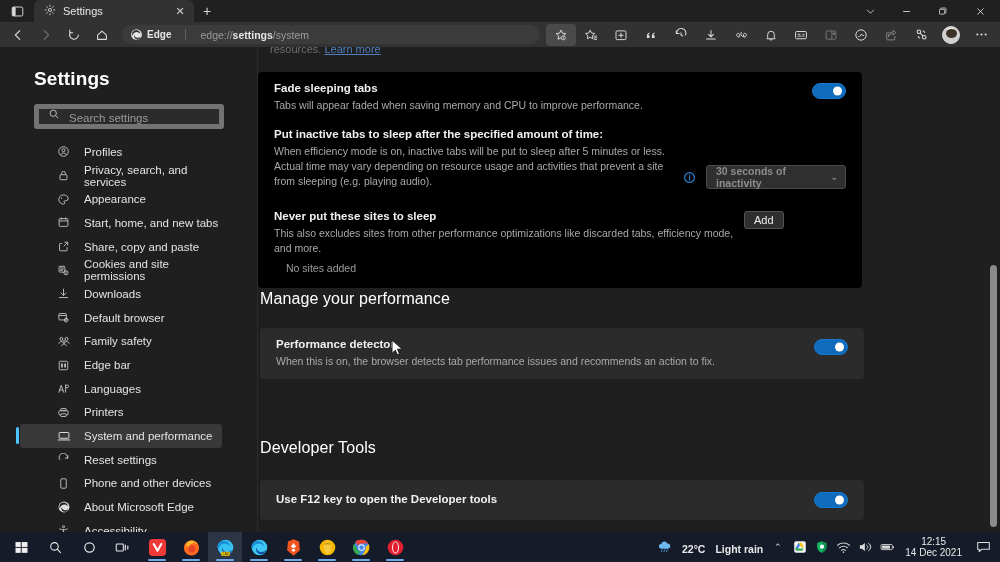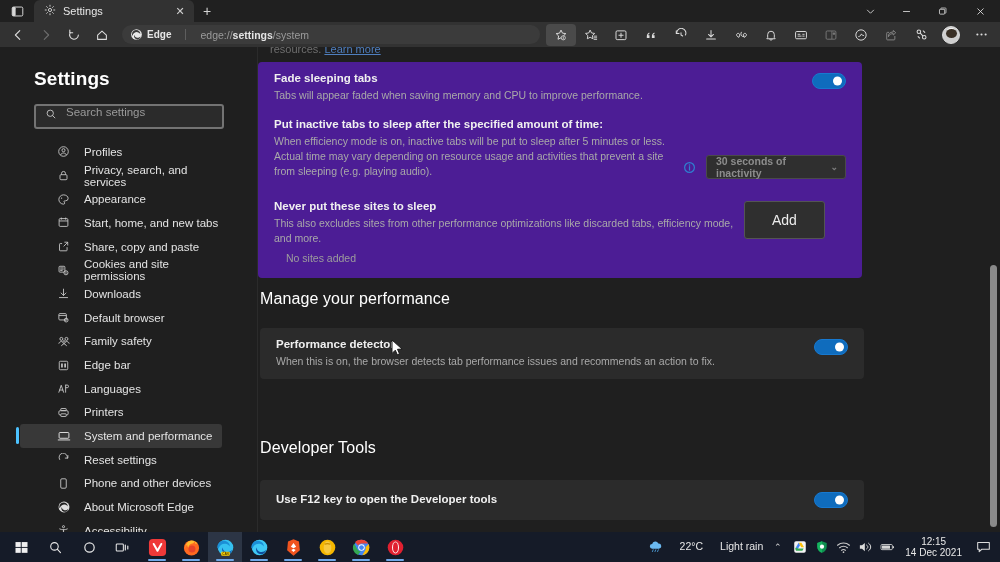--- a/index.html
+++ b/index.html
@@ -77,22 +77,22 @@
   .page {
     position: absolute; top: 47px; left: 0; width: 1000px; height: 485px;
     background: #1f1f1f; display: flex;
   }
 
   
   .sidebar { width: 258px; height: 485px; background: #1f1f1f; position: relative; padding-top: 10px; }
   .settings-title { font-size: 19px; font-weight: bold; color: #fff; padding: 11px 0 14px 34px; letter-spacing: .1px; }
   .search-wrap { padding: 0 34px 0 34px; }
   .search-box {
-    height: 25px; background: #2b2b2b; border: 2px solid #737373; border-radius: 3px;
-    display: flex; align-items: flex-start; gap: 9px; padding: 0 9px;
+    height: 25px; background: #2b2b2b; border: 5px solid #737373; border-radius: 3px;
+    display: flex; align-items: flex-end; gap: 9px; padding: 0 9px;
   }
   .search-box input {
     flex: 1; background: transparent; border: none; outline: none;
     color: #e0e0e0; font-size: 11.5px; font-family: "Liberation Sans", sans-serif;
   }
   .search-box input::placeholder { color: #9a9a9a; }
   .navlist { margin-top: 11px; }
   .navitem {
     height: 23.7px; display: flex; align-items: center; gap: 13px;
     padding-left: 36px; color: #e3e3e3; font-size: 11.5px; position: relative;
@@ -114,21 +114,21 @@
     position: absolute; left: 12px; top: -4px; font-size: 11px; color: #6f6f6f;
     white-space: nowrap; overflow: hidden; height: 12px;
   }
   .clipped-row a { color: #4f7fbf; text-decoration: underline; }
 
   .card {
     background: #2b2b2b; border-radius: 4px; margin: 0 35px 0 0;
     width: 604px; margin-left: 0;
   }
 
-  .card1 { position: absolute; left: 0px; top: 15px; width: 604px; background: #4c1d95; border-radius: 4px; }
+  .card1 { position: absolute; left: 0px; top: 25px; width: 604px; background: #000000; border-radius: 4px; }
 
   .setting-row { display: flex; align-items: flex-start; padding: 9px 16px 10px 16px; }
   .setting-main { flex: 1; min-width: 0; }
   .setting-title { font-size: 11.5px; font-weight: bold; color: #f0f0f0; line-height: 15px; }
   .setting-desc { font-size: 10.5px; color: #a9a9a9; line-height: 15px; margin-top: 2px; }
   .setting-side { display: flex; align-items: center; gap: 10px; padding-top: 2px; flex: none; }
 
   .toggle {
     width: 34px; height: 16px; border-radius: 9px; background: #0f6cbd; position: relative; flex: none;
     border: 1px solid #1779d0;
@@ -141,23 +141,23 @@
   .info-ico { width: 14px; height: 14px; flex: none; display: flex; align-items: center; justify-content: center; }
 
   .select-box {
     width: 140px; height: 24px; border: 1px solid #4a4a4a; border-radius: 3px;
     background: #2f2f2f; display: flex; align-items: center; justify-content: space-between;
     padding: 0 7px 0 9px; color: #8d8d8d; font-size: 10.5px;
   }
   .select-box .chev { color: #7d7d7d; font-size: 9px; }
 
   .btn-add {
-    min-width: 35px; height: 38px; border: 1px solid #545454; border-radius: 3px;
-    background: #2f2f2f; color: #ececec; font-size: 14px; display: flex;
-    align-items: center; justify-content: center; padding: 0 27px;
+    min-width: 35px; height: 18px; border: 1px solid #545454; border-radius: 3px;
+    background: #2f2f2f; color: #ececec; font-size: 11px; display: flex;
+    align-items: center; justify-content: center; padding: 0 9px;
   }
 
   .empty-note { font-size: 10.5px; color: #9d9d9d; padding: 6px 16px 14px 28px; }
 
   .section-head {
     font-size: 16px; font-weight: normal; color: #fff; letter-spacing: .1px;
   }
   .section-sub { font-size: 11px; color: #b9b9b9; line-height: 16px; }
   .section-sub a { color: #5b8fd1; text-decoration: underline; }
 
@@ -175,21 +175,21 @@
   }
   .tb-left { display: flex; align-items: center; height: 30px; padding-left: 4px; gap: 0; }
   .tb-icon { width: 34px; height: 30px; display: flex; align-items: center; justify-content: center; position: relative; }
   .tb-icon.running::after {
     content: ""; position: absolute; bottom: 1px; left: 50%; transform: translateX(-50%);
     width: 18px; height: 2px; background: #6fa8e8; border-radius: 1px;
   }
   .tb-icon.active { background: #2c3545; }
   .tb-spacer { flex: 1; }
   .tray { display: flex; align-items: center; gap: 7px; padding-right: 6px; color: #e8e8e8; font-size: 10.5px; }
-  .weather { display: flex; align-items: flex-start; gap: 17px; }
+  .weather { display: flex; align-items: flex-end; gap: 10px; font-weight: bold; }
   .tray-ico { width: 15px; height: 15px; display: flex; align-items: center; justify-content: center; }
   .clock { text-align: center; line-height: 11px; font-size: 10px; padding: 0 3px; }
   .action-center { width: 22px; display: flex; align-items: center; justify-content: center; }
 </style>
 </head>
 <body>
 
 <div class="app">
 
   <div class="titlebar">

